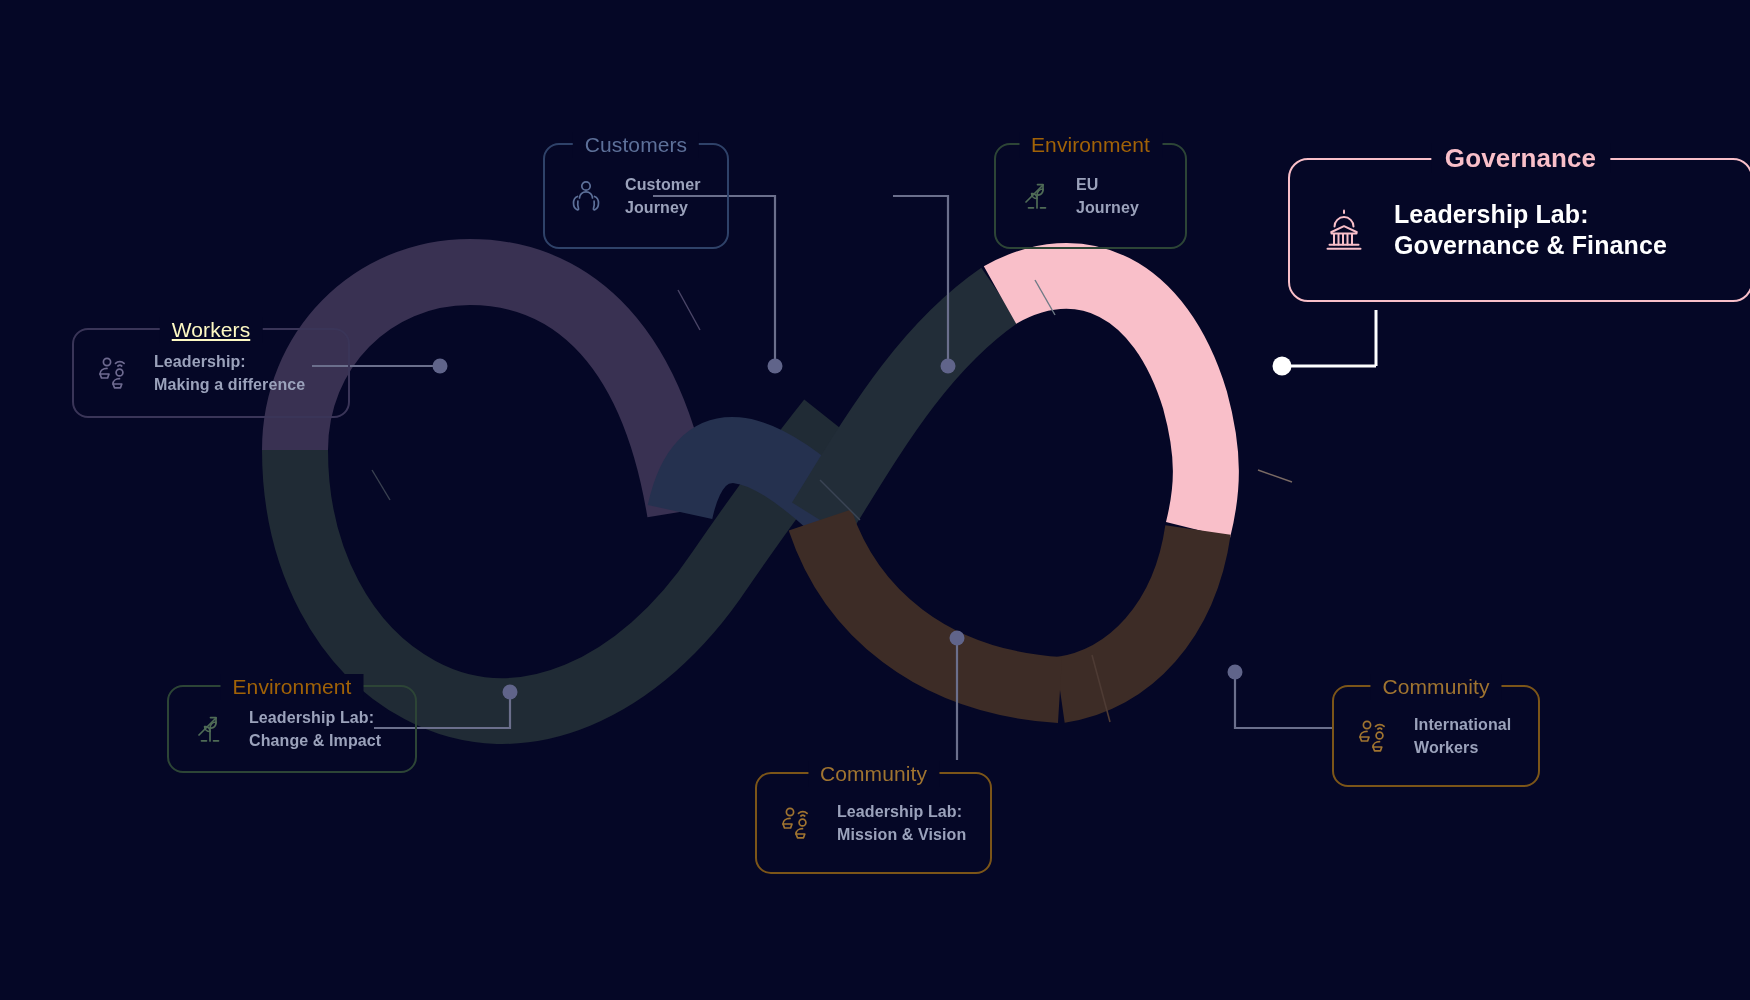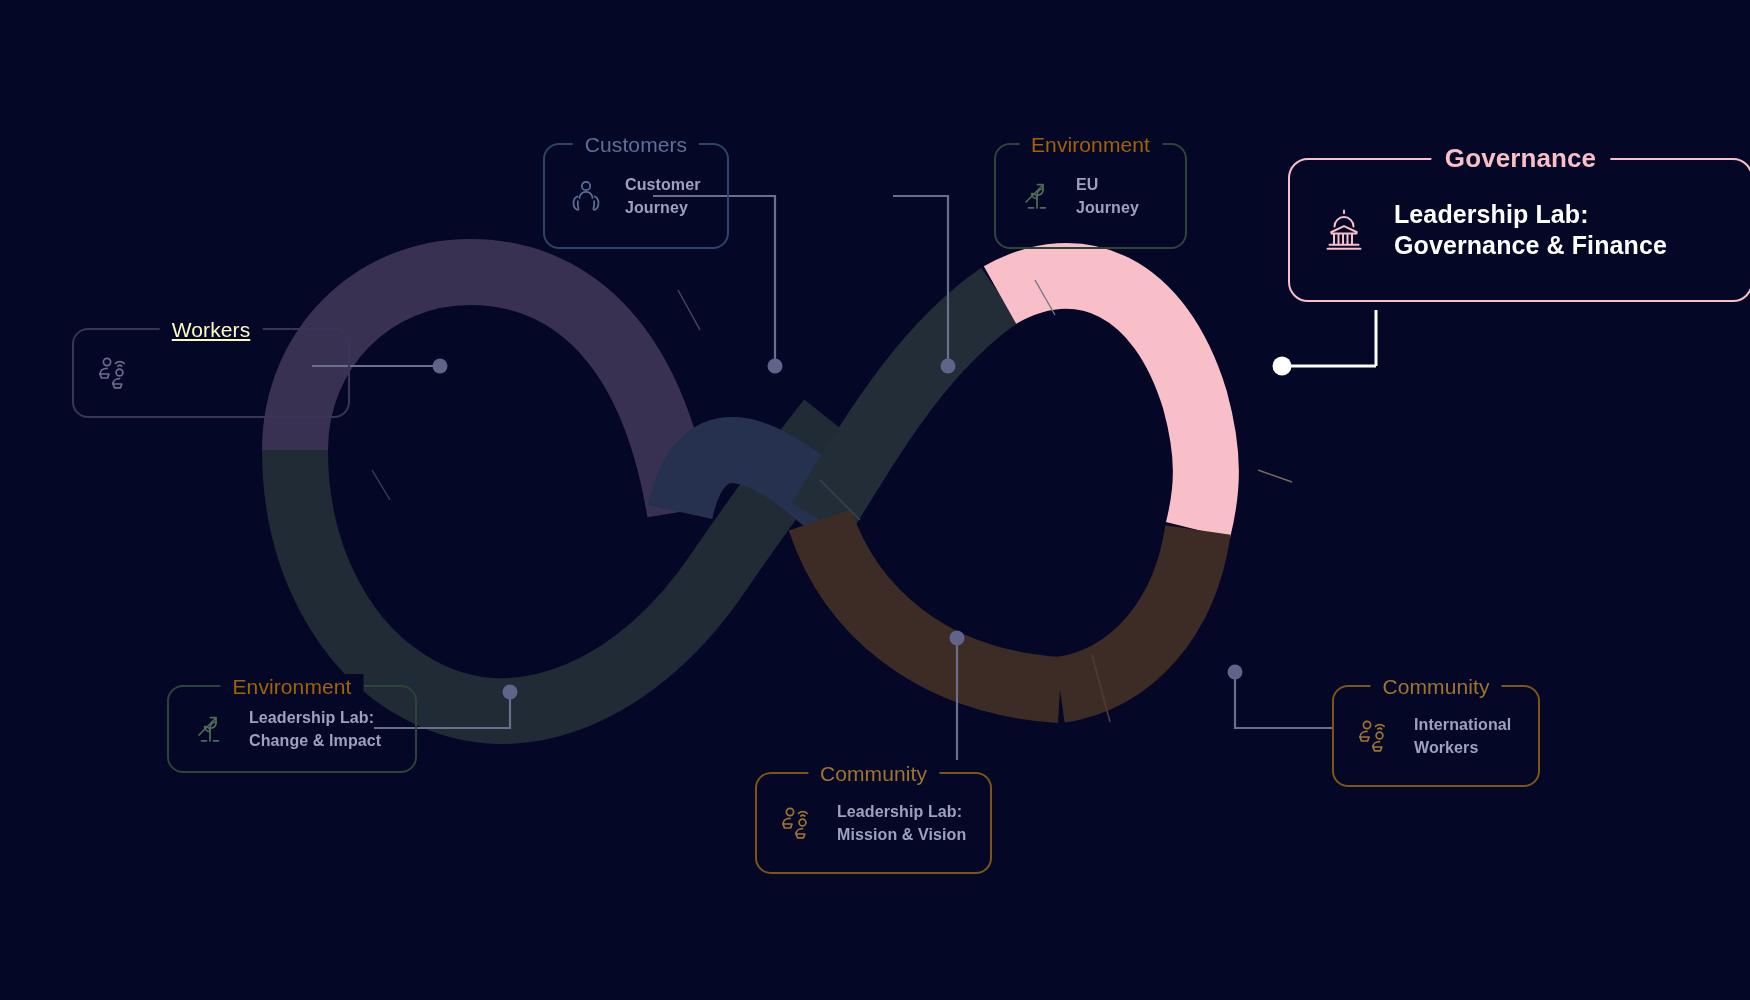--- a/index.html
+++ b/index.html
@@ -188,20 +188,22 @@
         <circle cx="12" cy="9" r="3.6"></circle>
         <path d="M5 21c0-3.6 3.2-5.6 7-5.6"></path>
         <path d="M5 21h9l-1.4 4H6.5z"></path>
         <circle cx="24.5" cy="19.5" r="3.4"></circle>
         <path d="M18 31c0-3.4 3-5.3 6.5-5.3"></path>
         <path d="M18 31h8.8l-1.3 3.8h-6z"></path>
         <path d="M20.5 10.4a6.2 6.2 0 0 1 8.6 0"></path>
         <path d="M22.9 13a3 3 0 0 1 3.8 0"></path>
       </svg>
     </span>
+    <span class="txt">Leadership:
+Making a difference</span>
   </div>
 
   <div class="card c-customers" style="left:543px;top:143px;width:186px;height:106px;">
     <span class="legend">Customers</span>
     <span class="ico">
       <svg viewBox="0 0 40 40" fill="none" stroke="#5d7099" stroke-width="1.7" stroke-linecap="round" stroke-linejoin="round">
         <circle cx="20" cy="10" r="4.2"></circle>
         <path d="M13.5 22c0-3.7 2.9-6.2 6.5-6.2s6.5 2.5 6.5 6.2"></path>
         <path d="M11.5 20.5c-2.6 1-4 3.4-4 6.6 0 3.4 1.6 5.8 3.6 6.6 1 .4 1.7-.2 1.4-1.2-.8-2.6-1-4.7-.6-7.3"></path>
         <path d="M28.5 20.5c2.6 1 4 3.4 4 6.6 0 3.4-1.6 5.8-3.6 6.6-1 .4-1.7-.2-1.4-1.2.8-2.6 1-4.7.6-7.3"></path>

